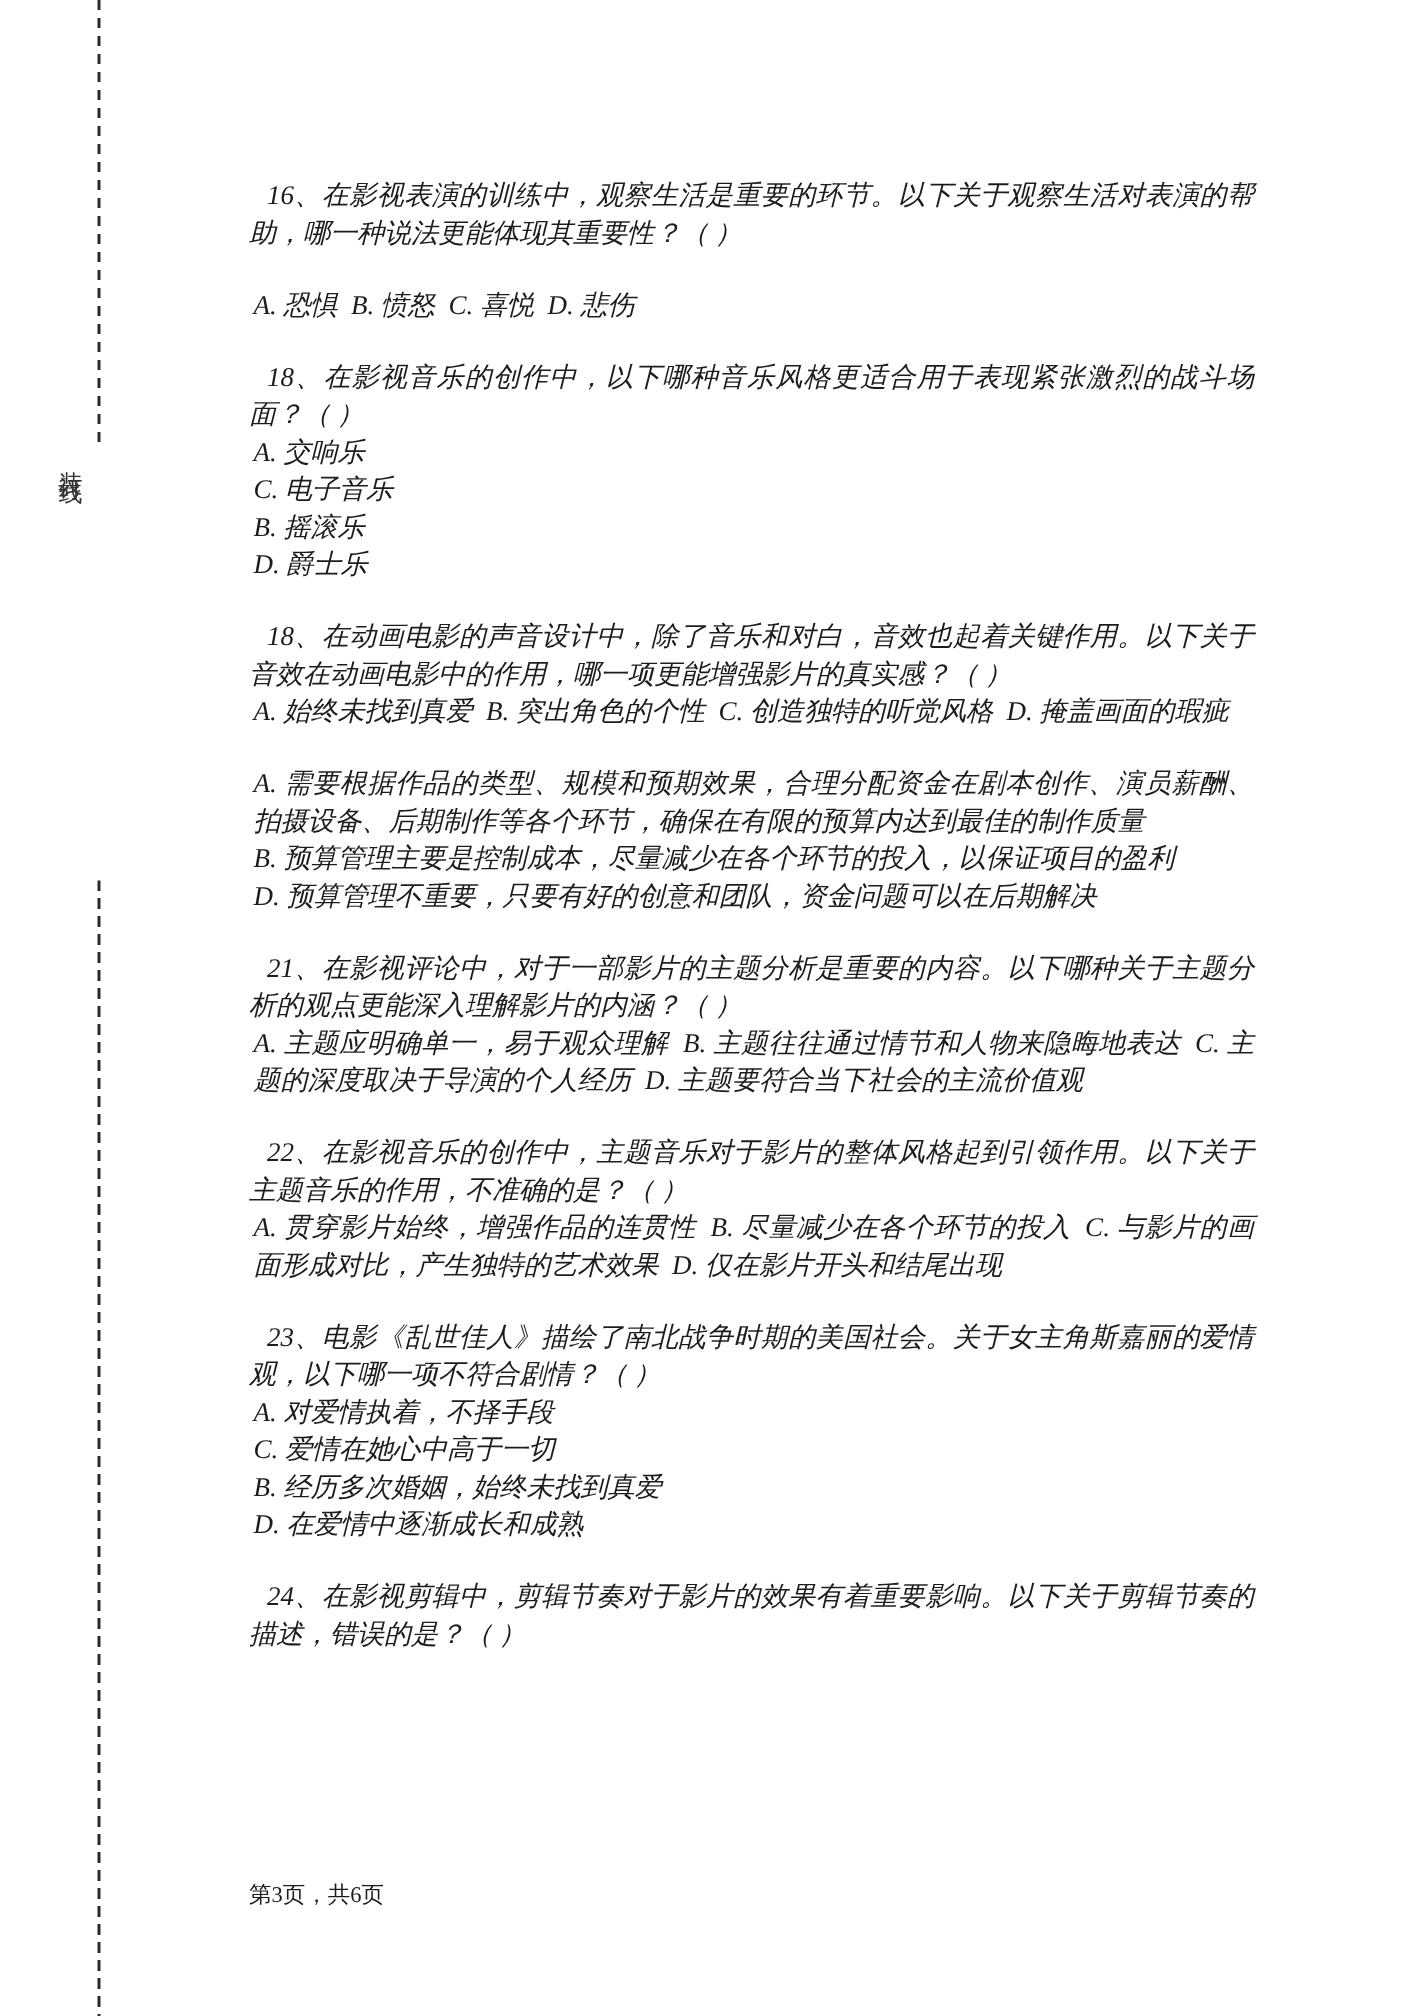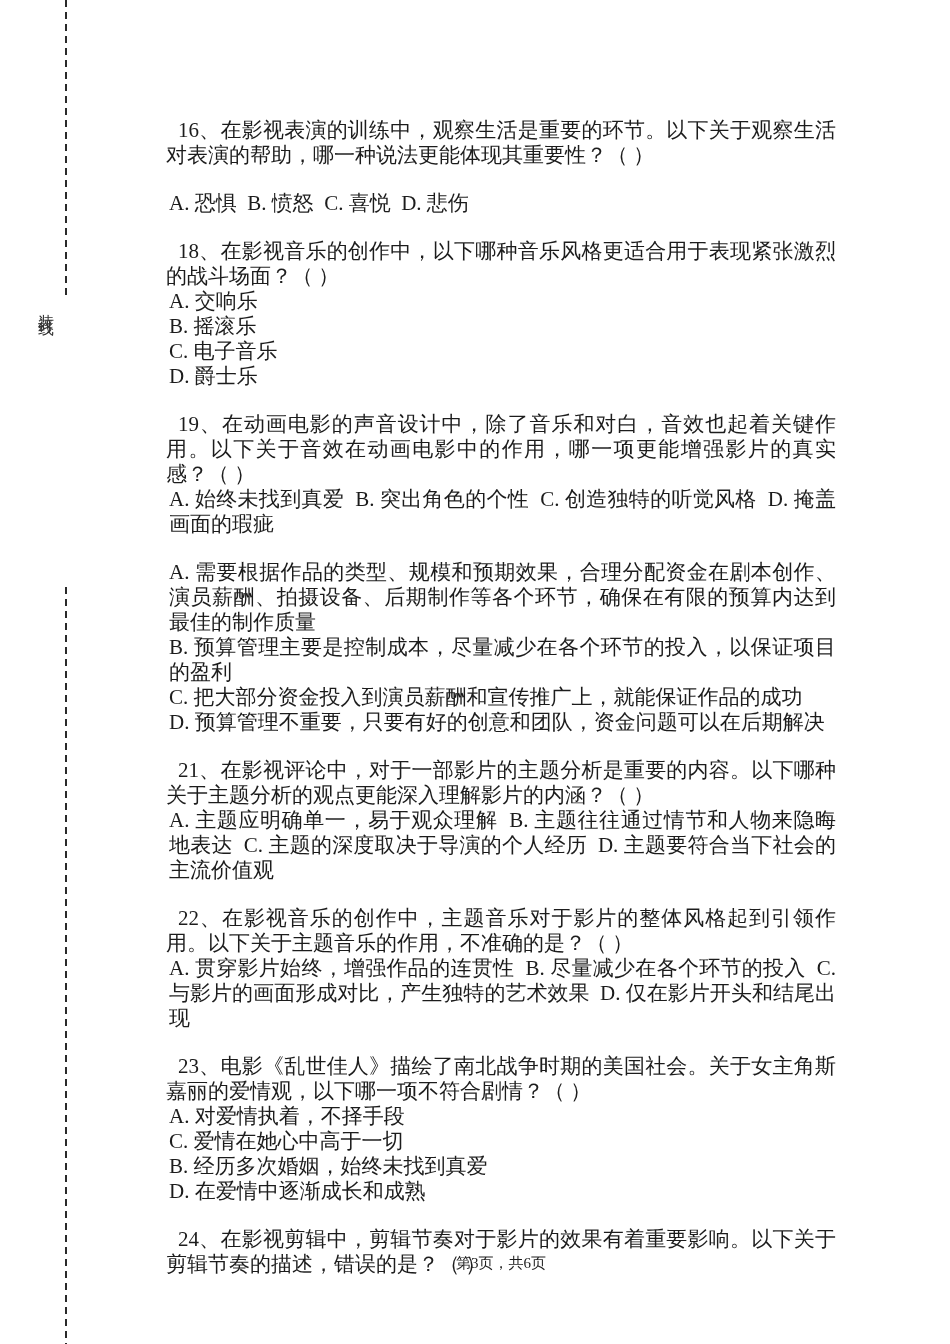--- a/index.html
+++ b/index.html
@@ -31,36 +31,36 @@
     text-orientation: upright;
     font-size: 16px;
     letter-spacing: 3px;
     color: #333333;
   }
   .content {
     position: absolute;
     left: 166px;
     top: 118px;
     width: 670px;
-    font-size: 21px;
+    font-size: 18px;
     line-height: 25px;
     text-align: justify;
+    font-style: italic;
   }
   .question { margin-bottom: 23px; }
   .q-text { text-indent: 12px; }
   .q-options, .q-option {
     padding-left: 3px;
     white-space: pre-wrap;
   }
   .footer {
     position: absolute;
     left: 166px;
     top: 1254px;
     width: 670px;
-    text-align: center;
     font-size: 15px;
     color: #1c1c1c;
   }
 </style>
 </head>
 <body>
 
 <div class="binding-line" id="binding-top"></div>
 <div class="binding-label">装订线</div>
 <div class="binding-line" id="binding-bottom"></div>
@@ -71,34 +71,33 @@
     <p class="q-text">16、在影视表演的训练中，观察生活是重要的环节。以下关于观察生活对表演的帮助，哪一种说法更能体现其重要性？（ ）</p>
   </div>
 
   <div class="question">
     <p class="q-options">A. 恐惧  B. 愤怒  C. 喜悦  D. 悲伤</p>
   </div>
 
   <div class="question">
     <p class="q-text">18、在影视音乐的创作中，以下哪种音乐风格更适合用于表现紧张激烈的战斗场面？（ ）</p>
     <p class="q-option">A. 交响乐</p>
+    <p class="q-option">C. 电子音乐</p>
     <p class="q-option">B. 摇滚乐</p>
-    <p class="q-option">C. 电子音乐</p>
     <p class="q-option">D. 爵士乐</p>
   </div>
 
   <div class="question">
-    <p class="q-text">19、在动画电影的声音设计中，除了音乐和对白，音效也起着关键作用。以下关于音效在动画电影中的作用，哪一项更能增强影片的真实感？（ ）</p>
+    <p class="q-text">18、在动画电影的声音设计中，除了音乐和对白，音效也起着关键作用。以下关于音效在动画电影中的作用，哪一项更能增强影片的真实感？（ ）</p>
     <p class="q-options">A. 始终未找到真爱  B. 突出角色的个性  C. 创造独特的听觉风格  D. 掩盖画面的瑕疵</p>
   </div>
 
   <div class="question">
     <p class="q-option">A. 需要根据作品的类型、规模和预期效果，合理分配资金在剧本创作、演员薪酬、拍摄设备、后期制作等各个环节，确保在有限的预算内达到最佳的制作质量</p>
     <p class="q-option">B. 预算管理主要是控制成本，尽量减少在各个环节的投入，以保证项目的盈利</p>
-    <p class="q-option">C. 把大部分资金投入到演员薪酬和宣传推广上，就能保证作品的成功</p>
     <p class="q-option">D. 预算管理不重要，只要有好的创意和团队，资金问题可以在后期解决</p>
   </div>
 
   <div class="question">
     <p class="q-text">21、在影视评论中，对于一部影片的主题分析是重要的内容。以下哪种关于主题分析的观点更能深入理解影片的内涵？（ ）</p>
     <p class="q-options">A. 主题应明确单一，易于观众理解  B. 主题往往通过情节和人物来隐晦地表达  C. 主题的深度取决于导演的个人经历  D. 主题要符合当下社会的主流价值观</p>
   </div>
 
   <div class="question">
     <p class="q-text">22、在影视音乐的创作中，主题音乐对于影片的整体风格起到引领作用。以下关于主题音乐的作用，不准确的是？（ ）</p>

